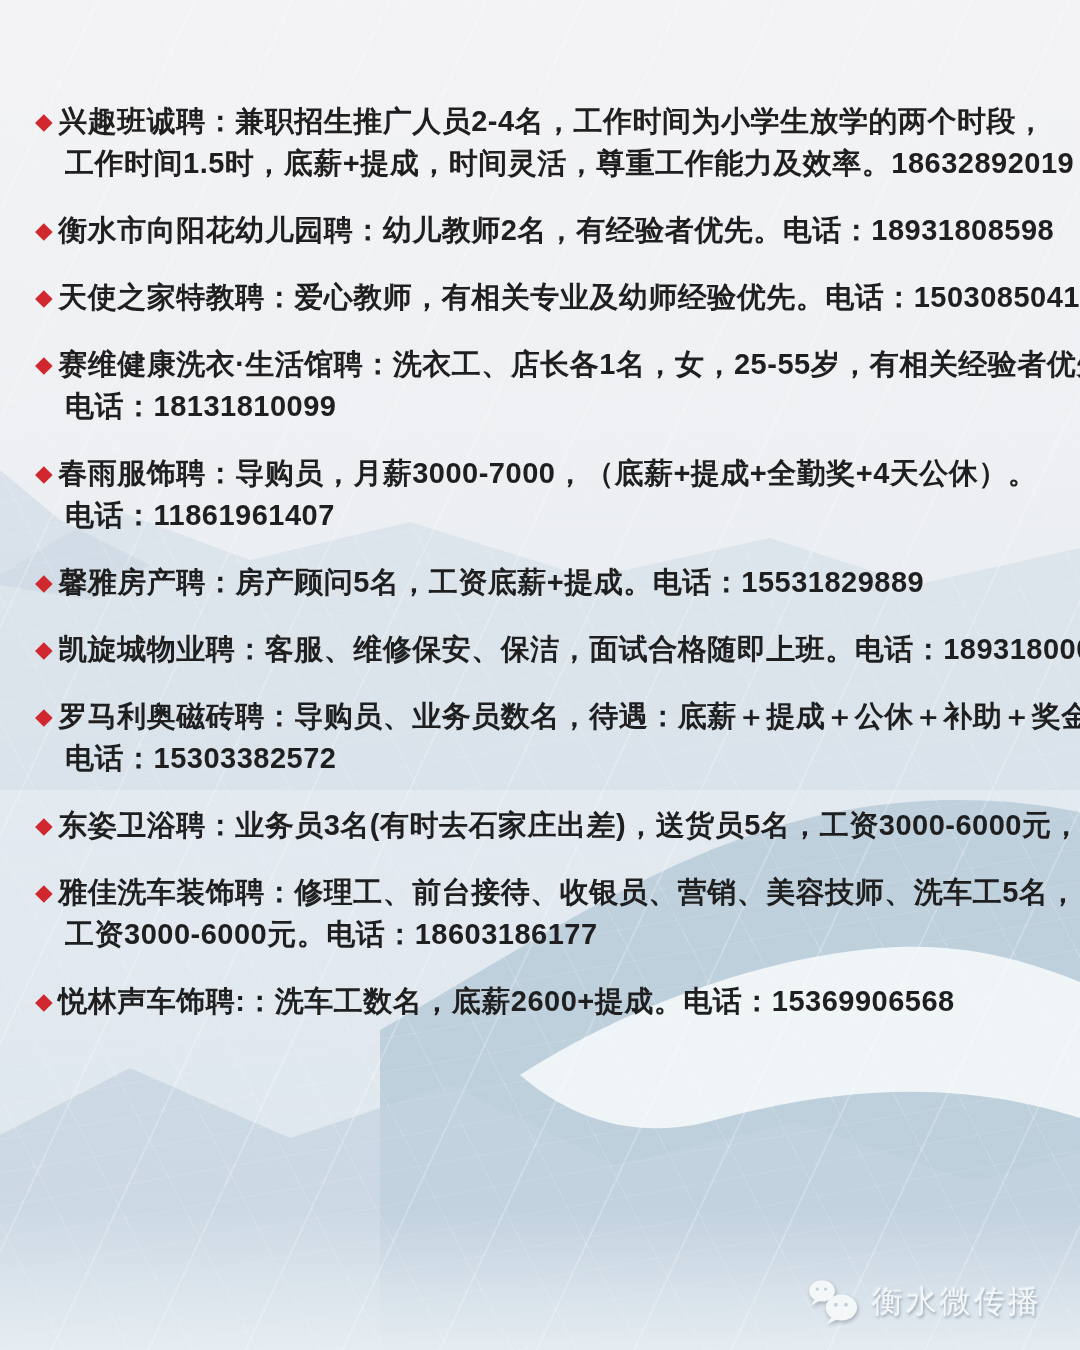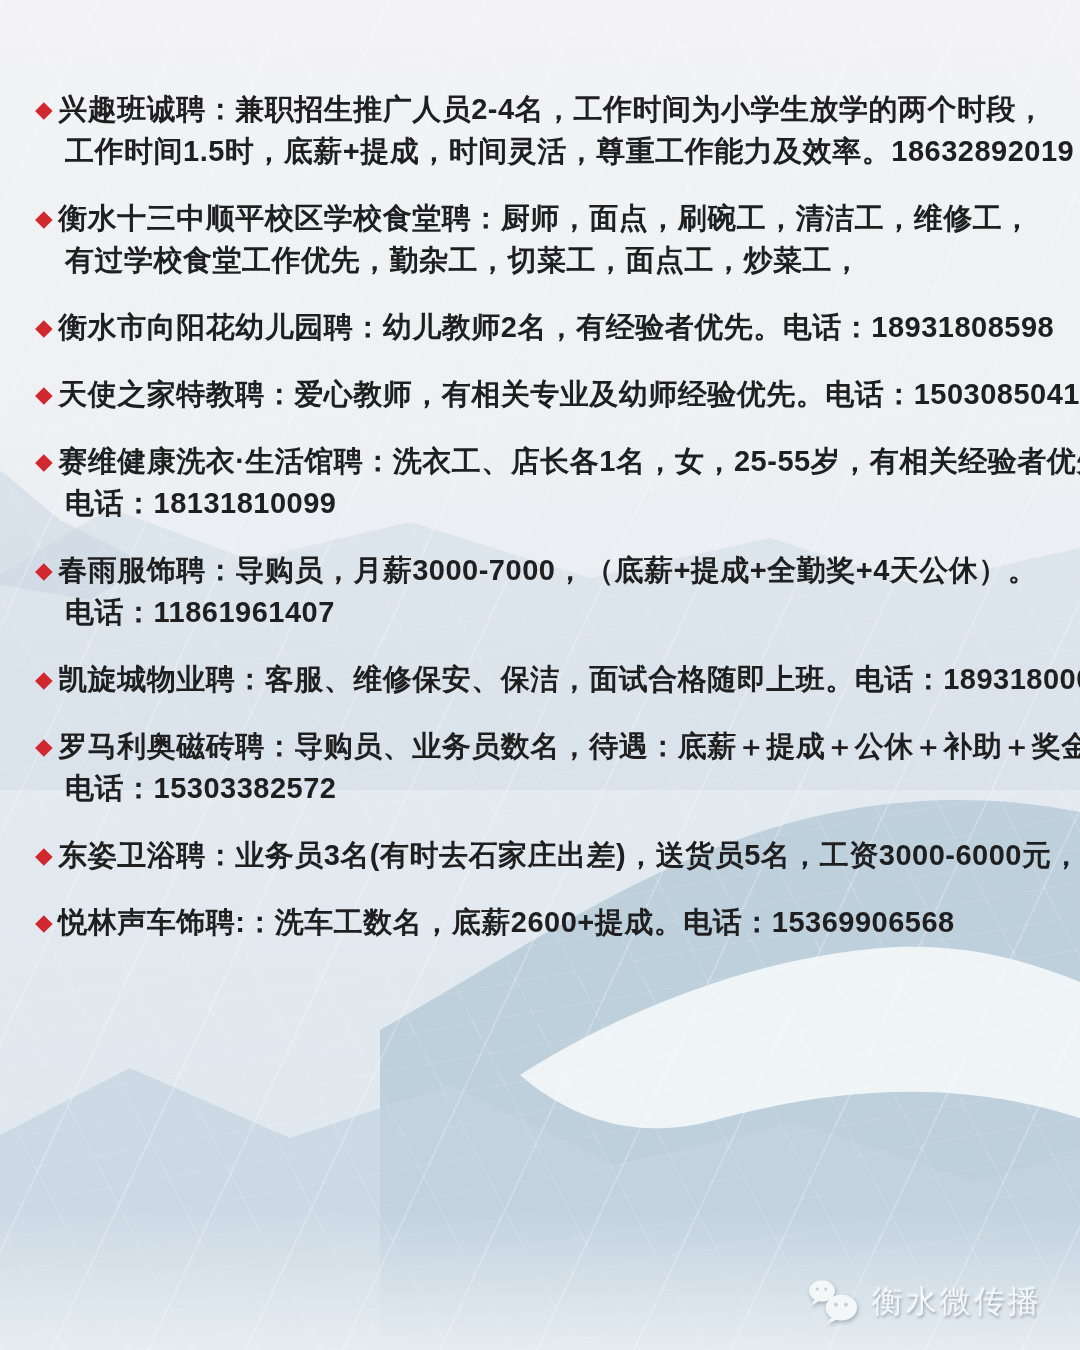--- a/index.html
+++ b/index.html
@@ -16,21 +16,21 @@
     background-image:
       repeating-linear-gradient(115deg, rgba(255,255,255,.22) 0 2px, rgba(255,255,255,0) 2px 88px),
       repeating-linear-gradient(63deg, rgba(255,255,255,.16) 0 1px, rgba(255,255,255,0) 1px 57px),
       repeating-linear-gradient(170deg, rgba(255,255,255,.10) 0 1px, rgba(255,255,255,0) 1px 33px);
   }
   .listings{
     position:absolute;left:0;top:0;width:1080px;
     padding:88px 28px 0 35px;
     box-sizing:border-box;
   }
-  .item{margin:0 0 25px 0;}
+  .item{margin:12px 0 25px 0;}
   .line{
     font-size:29px;
     line-height:42px;
     font-weight:bold;
     color:#1f1f1f;
     letter-spacing:.5px;
     white-space:nowrap;
   }
   .line.cont{padding-left:30px;}
   .bullet{
@@ -92,46 +92,51 @@
   </svg>
 
   <div class="texture"></div>
 
   <div class="listings" id="listings">
       <div class="item">
         <div class="line"><span class="bullet">◆</span><span>兴趣班诚聘：兼职招生推广人员2-4名，工作时间为小学生放学的两个时段，</span></div>
         <div class="line cont"><span>工作时间1.5时，底薪+提成，时间灵活，尊重工作能力及效率。18632892019</span></div>
       </div>
       <div class="item">
-        <div class="line"><span class="bullet">◆</span><span>衡水十三中顺平校区学校食堂聘：厨师，面点，刷碗工，清洁工，维修工，</span></div>
-        <div class="line cont"><span>有过学校食堂工作优先，勤杂工，切菜工，面点工，炒菜工，</span></div>
       </div>
       <div class="item">
         <div class="line"><span class="bullet">◆</span><span>衡水市向阳花幼儿园聘：幼儿教师2名，有经验者优先。电话：18931808598</span></div>
       </div>
       <div class="item">
         <div class="line"><span class="bullet">◆</span><span>天使之家特教聘：爱心教师，有相关专业及幼师经验优先。电话：15030850415</span></div>
       </div>
       <div class="item">
         <div class="line"><span class="bullet">◆</span><span>赛维健康洗衣·生活馆聘：洗衣工、店长各1名，女，25-55岁，有相关经验者优先。</span></div>
         <div class="line cont"><span>电话：18131810099</span></div>
       </div>
       <div class="item">
         <div class="line"><span class="bullet">◆</span><span>春雨服饰聘：导购员，月薪3000-7000，（底薪+提成+全勤奖+4天公休）。</span></div>
         <div class="line cont"><span>电话：11861961407</span></div>
       </div>
       <div class="item">
+        <div class="line"><span class="bullet">◆</span><span>馨雅房产聘：房产顾问5名，工资底薪+提成。电话：15531829889</span></div>
+      </div>
+      <div class="item">
         <div class="line"><span class="bullet">◆</span><span>凯旋城物业聘：客服、维修保安、保洁，面试合格随即上班。电话：18931800028</span></div>
       </div>
       <div class="item">
         <div class="line"><span class="bullet">◆</span><span>罗马利奥磁砖聘：导购员、业务员数名，待遇：底薪＋提成＋公休＋补助＋奖金。</span></div>
         <div class="line cont"><span>电话：15303382572</span></div>
       </div>
       <div class="item">
         <div class="line"><span class="bullet">◆</span><span>东姿卫浴聘：业务员3名(有时去石家庄出差)，送货员5名，工资3000-6000元，</span></div>
+      </div>
+      <div class="item">
+        <div class="line"><span class="bullet">◆</span><span>雅佳洗车装饰聘：修理工、前台接待、收银员、营销、美容技师、洗车工5名，</span></div>
+        <div class="line cont"><span>工资3000-6000元。电话：18603186177</span></div>
       </div>
       <div class="item">
         <div class="line"><span class="bullet">◆</span><span>悦林声车饰聘:：洗车工数名，底薪2600+提成。电话：15369906568</span></div>
       </div>
     </div>
 
   <div class="watermark">
     <svg class="wm-icon" width="56" height="48" viewBox="0 0 60 52" aria-hidden="true">
 
       <ellipse cx="17" cy="14" rx="14" ry="11.5" fill="#f7f9fa"></ellipse>

